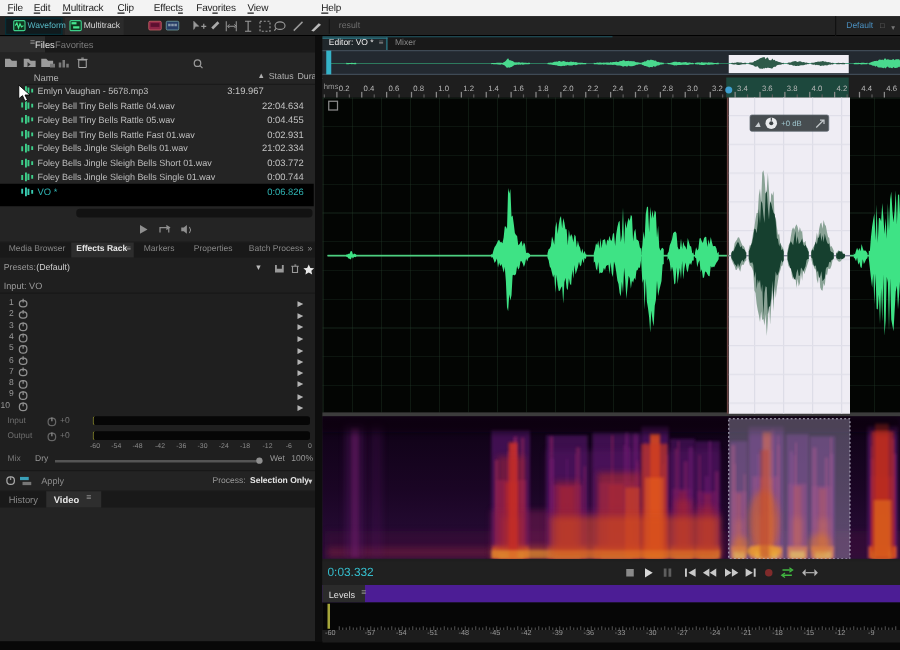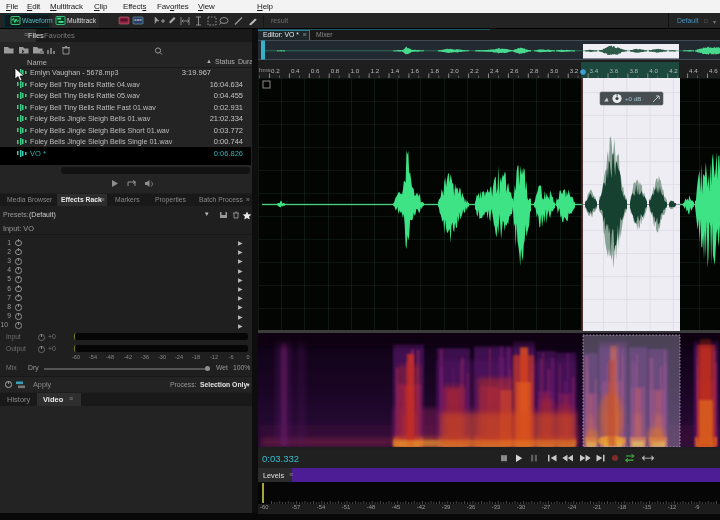--- a/index.html
+++ b/index.html
@@ -114,21 +114,21 @@
     <span class="abs" style="left:218px;top:1px;font-size:7px;color:#b0b0b0;">Duration</span>
   </div>
   <div style="position:absolute;left:0;top:37.5px;width:219px;height:11.5px;">
       <span class="fic" style="left:17px;"></span>
       <span style="position:absolute;left:30px;top:1.5px;font-size:7.2px;color:#bfbfbf;white-space:nowrap;">Emlyn Vaughan - 5678.mp3</span>
       <span style="position:absolute;right:8px;top:1.5px;font-size:7.5px;color:#c4c4c4;">3:19.967</span>
     </div>
 <div style="position:absolute;left:0;top:49.0px;width:251px;height:11.5px;">
       <span class="fic" style="left:17px;"></span>
       <span style="position:absolute;left:30px;top:1.5px;font-size:7.2px;color:#bfbfbf;white-space:nowrap;">Foley Bell Tiny Bells Rattle 04.wav</span>
-      <span style="position:absolute;right:8px;top:1.5px;font-size:7.5px;color:#c4c4c4;">16:04.634</span>
+      <span style="position:absolute;right:8px;top:1.5px;font-size:7.5px;color:#c4c4c4;">22:04.634</span>
     </div>
 <div style="position:absolute;left:0;top:60.5px;width:251px;height:11.5px;">
       <span class="fic" style="left:17px;"></span>
       <span style="position:absolute;left:30px;top:1.5px;font-size:7.2px;color:#bfbfbf;white-space:nowrap;">Foley Bell Tiny Bells Rattle 05.wav</span>
       <span style="position:absolute;right:8px;top:1.5px;font-size:7.5px;color:#c4c4c4;">0:04.455</span>
     </div>
 <div style="position:absolute;left:0;top:72.0px;width:251px;height:11.5px;">
       <span class="fic" style="left:17px;"></span>
       <span style="position:absolute;left:30px;top:1.5px;font-size:7.2px;color:#bfbfbf;white-space:nowrap;">Foley Bell Tiny Bells Rattle Fast 01.wav</span>
       <span style="position:absolute;right:8px;top:1.5px;font-size:7.5px;color:#c4c4c4;">0:02.931</span>

